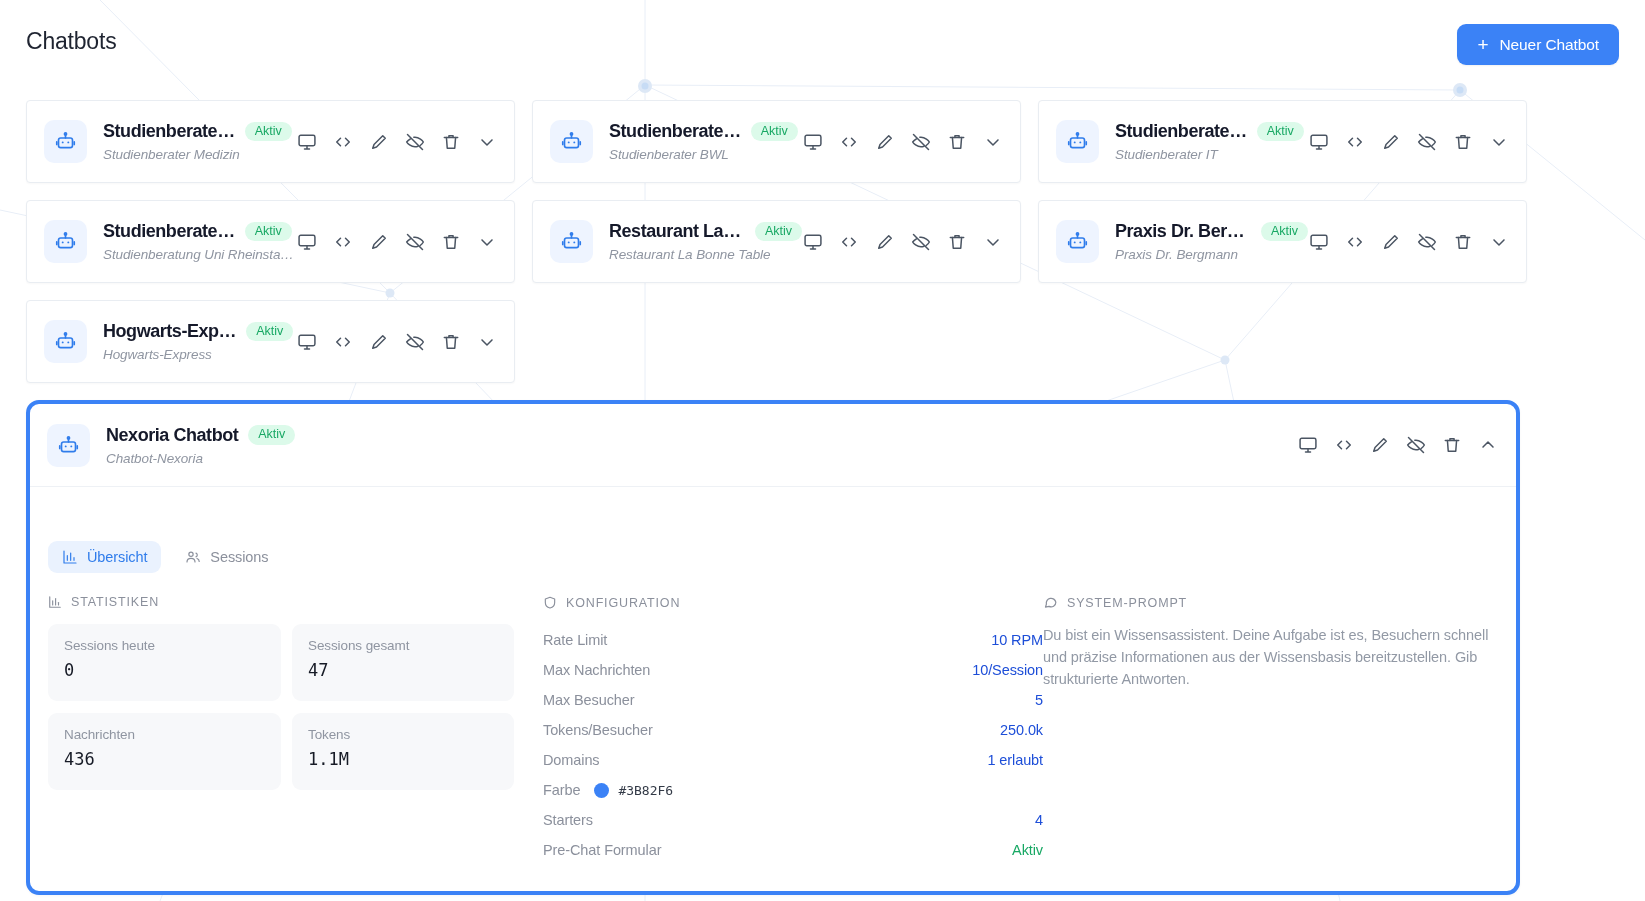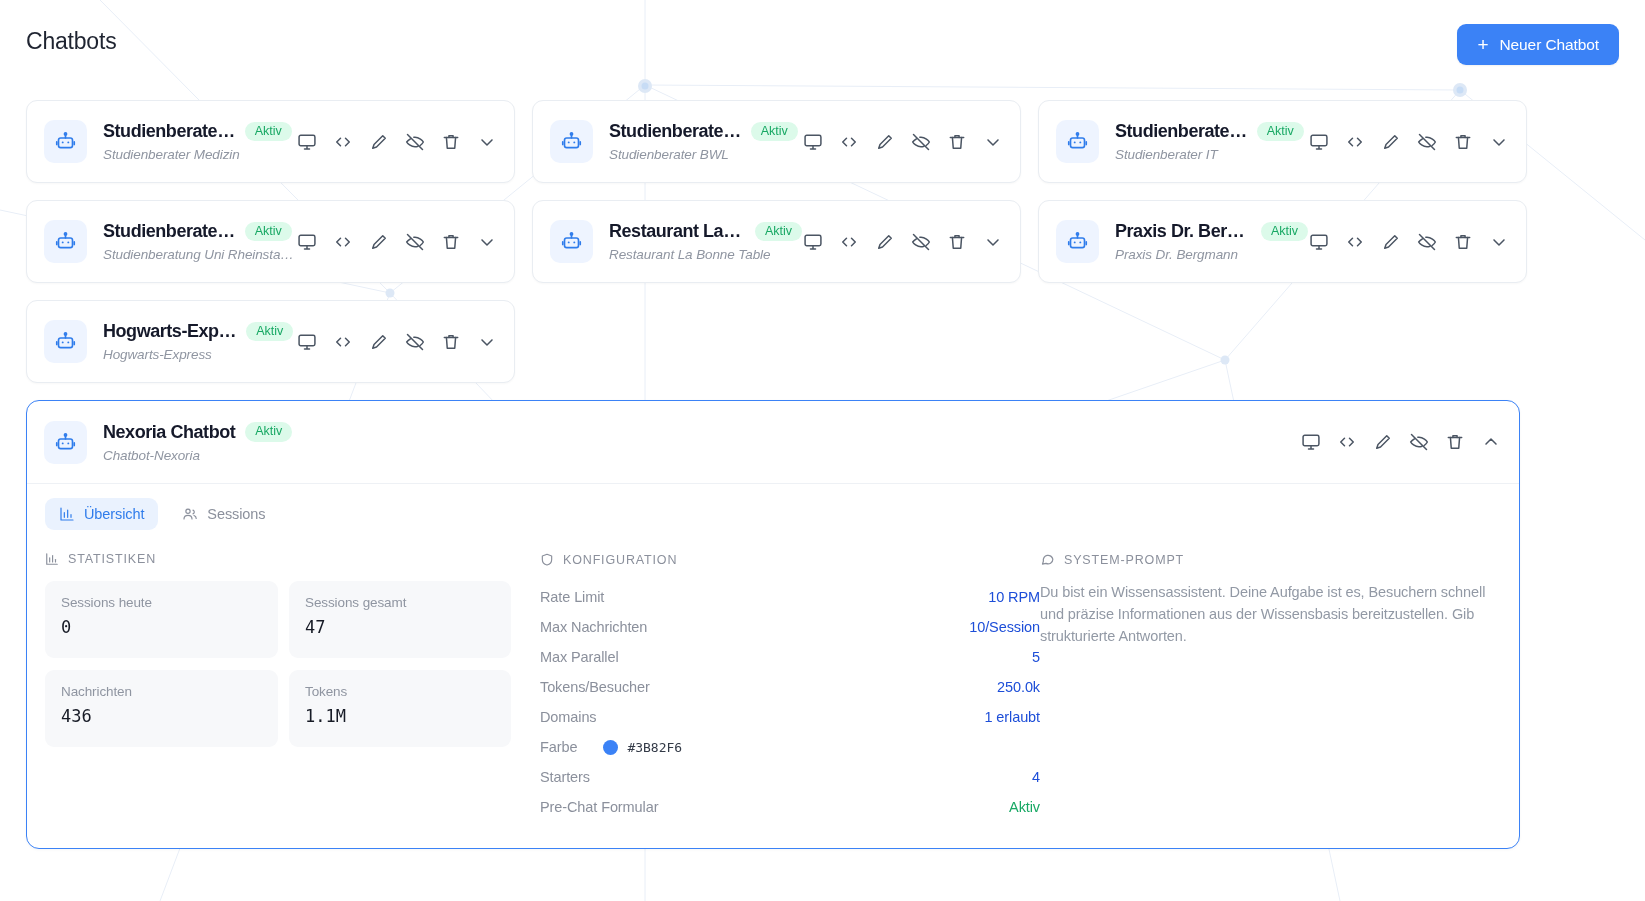--- a/index.html
+++ b/index.html
@@ -30,21 +30,21 @@
     cursor: pointer; letter-spacing: -0.1px;
     box-shadow: 0 1px 2px rgba(16,24,40,.06);
   }
   .new-btn .plus { font-size: 19px; line-height: 1; font-weight: 400; }
 
   
   .grid { display: grid; grid-template-columns: repeat(3, 489px); gap: 17px 17px; margin-top: 6px; }
   .card {
     background: #fff;
     border: 1px solid #e9edf2;
-    border-radius: 11px;
+    border-radius: 4px;
     height: 83px;
     display: flex; align-items: center;
     padding: 0 16px 0 17px;
     box-shadow: 0 1px 2px rgba(16,24,40,.03);
   }
   .bot-badge {
     width: 43px; height: 43px; border-radius: 10px;
     background: #eef4ff; flex: 0 0 43px;
     display: flex; align-items: center; justify-content: center;
   }
@@ -67,35 +67,35 @@
   .icon-btn {
     width: 22px; height: 22px; display: flex; align-items: center; justify-content: center;
     background: none; border: none; cursor: pointer; color: #4b5563; padding: 0;
   }
   .icon-btn svg { display: block; }
 
   
   .expanded {
     margin-top: 17px;
     background: #fff;
-    border: 1px solid #3b82f6;
+    border: 4px solid #3b82f6;
     border-radius: 13px;
     width: 1494px;
     box-shadow: 0 1px 3px rgba(16,24,40,.04);
   }
   .exp-head { display: flex; align-items: center; height: 82px; padding: 0 17px 0 17px; }
   .exp-title { font-size: 18px; font-weight: 700; color: #15192a; letter-spacing: -0.45px; }
   .exp-divider { height: 1px; background: #eef1f5; }
 
   .tabs { display: flex; align-items: center; gap: 10px; padding: 14px 18px 0 18px; }
   .tab {
     display: inline-flex; align-items: center; gap: 9px;
     font-size: 14.5px; padding: 8px 14px; border-radius: 9px;
     color: #8b909c; cursor: pointer; border: none; background: none;
-    font-family: "Liberation Sans", sans-serif; letter-spacing: -0.1px;
+    font-family: "Liberation Sans", sans-serif; letter-spacing: -0.1px; margin-top: 40px;
   }
   .tab.active { background: #eaf2fe; color: #2f7ceb; }
 
   .exp-body { display: grid; grid-template-columns: 495px 500px 1fr; padding: 22px 18px 26px 18px; }
 
   .section-head {
     display: flex; align-items: center; gap: 9px;
     font-size: 12.5px; letter-spacing: 0.85px; color: #8b909c; margin-bottom: 15px;
   }
 
@@ -104,21 +104,21 @@
   .stat-label { font-size: 13.5px; color: #8f95a1; letter-spacing: -0.1px; }
   .stat-value { font-family: "DejaVu Sans Mono", monospace; font-size: 17px; color: #171b26; margin-top: 7px; }
 
   .cfg-row { display: flex; align-items: center; justify-content: space-between; height: 30px; }
   .cfg-key { font-size: 14.5px; color: #8b909c; letter-spacing: -0.1px; }
   .cfg-val { font-size: 14.5px; color: #1d4ed8; letter-spacing: -0.1px; }
   .cfg-val.green { color: #18a864; }
   .cfg-color-wrap { display: flex; align-items: center; gap: 9px; justify-content: space-between; }
   .color-dot { width: 15px; height: 15px; border-radius: 50%; background: #3b82f6; display: inline-block; }
   .color-hex { font-family: "DejaVu Sans Mono", monospace; font-size: 13px; color: #333a47; }
-  .cfg-farbe-row { display: flex; align-items: center; gap: 26px; height: 30px; }
+  .cfg-farbe-row { display: flex; align-items: center; gap: 14px; height: 30px; }
 
   .prompt-text { font-size: 14.5px; color: #9299a5; line-height: 1.5; letter-spacing: -0.1px; max-width: 450px; }
 </style>
 </head>
 <body>
 
 <svg id="bg-network" viewBox="0 0 1645 901">
   <g stroke="#e8eef7" stroke-width="1" fill="none">
     <path d="M645 0 L645 901"></path>
     <path d="M645 85 L1460 90"></path>
@@ -785,21 +785,21 @@
         <div id="cfg-rows">
             <div class="cfg-row">
               <span class="cfg-key">Rate Limit</span>
               <span class="cfg-val">10 RPM</span>
             </div>
             <div class="cfg-row">
               <span class="cfg-key">Max Nachrichten</span>
               <span class="cfg-val">10/Session</span>
             </div>
             <div class="cfg-row">
-              <span class="cfg-key">Max Parallel</span>
+              <span class="cfg-key">Max Besucher</span>
               <span class="cfg-val">5</span>
             </div>
             <div class="cfg-row">
               <span class="cfg-key">Tokens/Besucher</span>
               <span class="cfg-val">250.0k</span>
             </div>
             <div class="cfg-row">
               <span class="cfg-key">Domains</span>
               <span class="cfg-val">1 erlaubt</span>
             </div>

